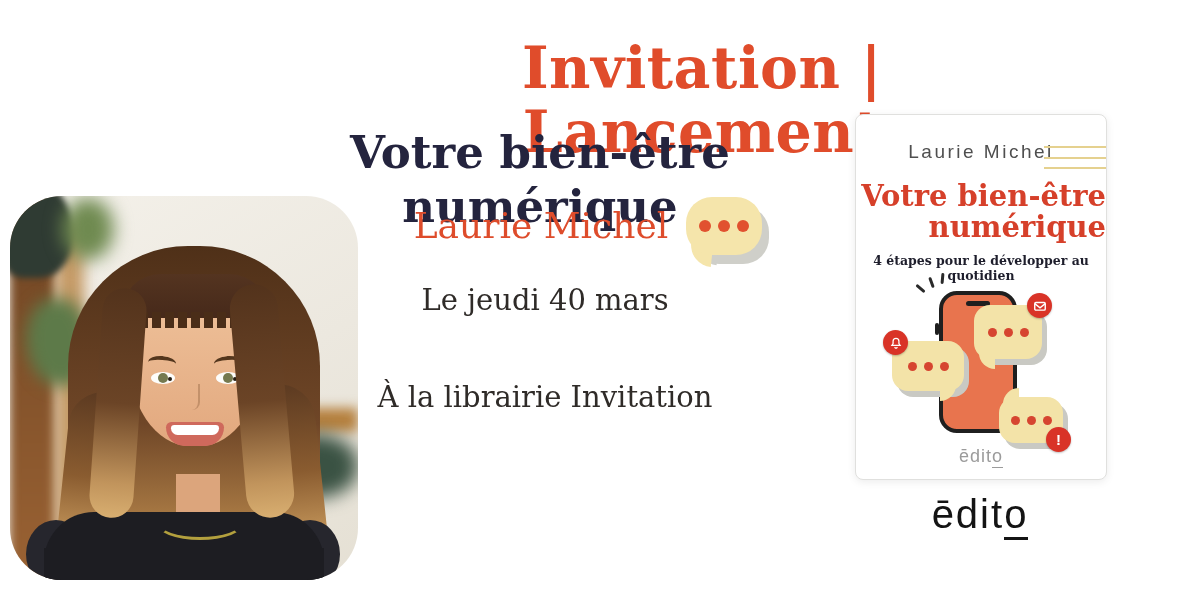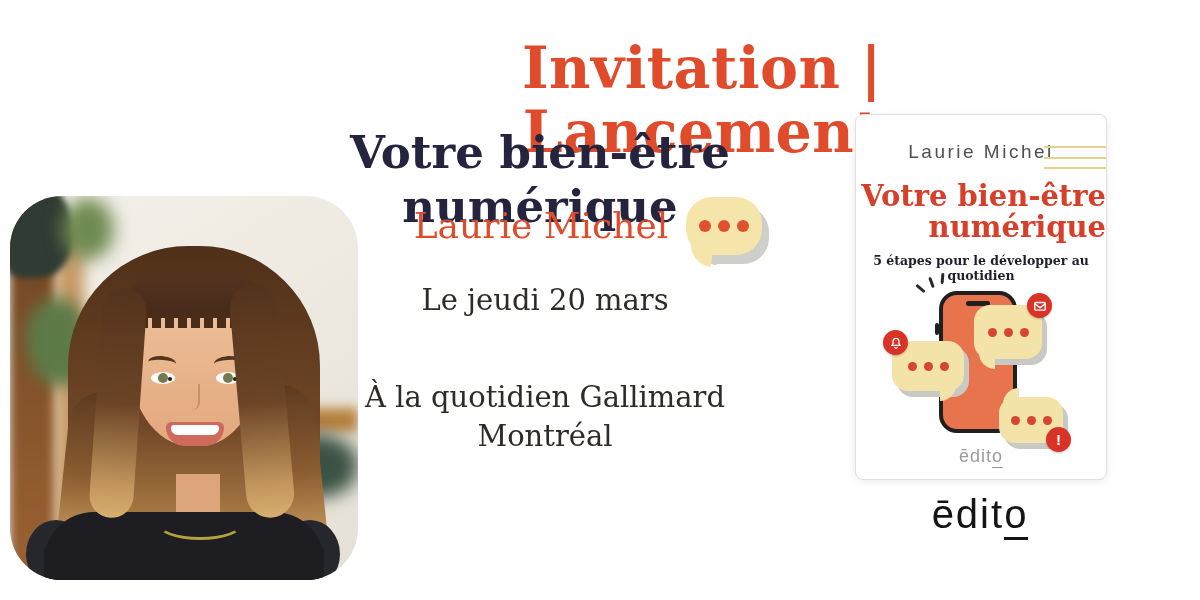--- a/index.html
+++ b/index.html
@@ -143,26 +143,25 @@
     <div class="sh-tail"></div>
     <div class="tail"></div>
     <div class="bd">
       <span class="dot"></span>
       <span class="dot"></span>
       <span class="dot"></span>
     </div>
   </div>
 
   <div class="infoblock date-block">
-    <div>Le jeudi 20 mars</div>
+    <div>Le jeudi 40 mars</div>
   </div>
 
   <div class="infoblock loc-block">
-    <div>À la quotidien Gallimard</div>
-    <div>Montréal</div>
+    <div>À la librairie Invitation</div>
   </div>
 
   <div class="photo">
     <div class="bg-wood1"></div>
     <div class="bg-wood2"></div>
     <div class="bg-darkleaf"></div>
     <div class="bg-plant"></div>
     <div class="bg-plant2"></div>
     <div class="bg-ledge"></div>
     <div class="bg-cushion"></div>
@@ -202,21 +201,21 @@
     <div class="cov-author">Laurie Michel</div>
     <div class="cov-lines">
       <span></span>
         <span></span>
         <span></span>
     </div>
     <div class="cov-title">
       <div>Votre bien-être</div>
       <div>numérique</div>
     </div>
-    <div class="cov-sub">5 étapes pour le développer au quotidien</div>
+    <div class="cov-sub">4 étapes pour le développer au quotidien</div>
 
     <div class="phone">
       <div class="notch"></div>
       <div class="btn1"></div>
       <div class="btn2"></div>
       <div class="dashes">
         <span></span>
           <span></span>
           <span></span>
       </div>

